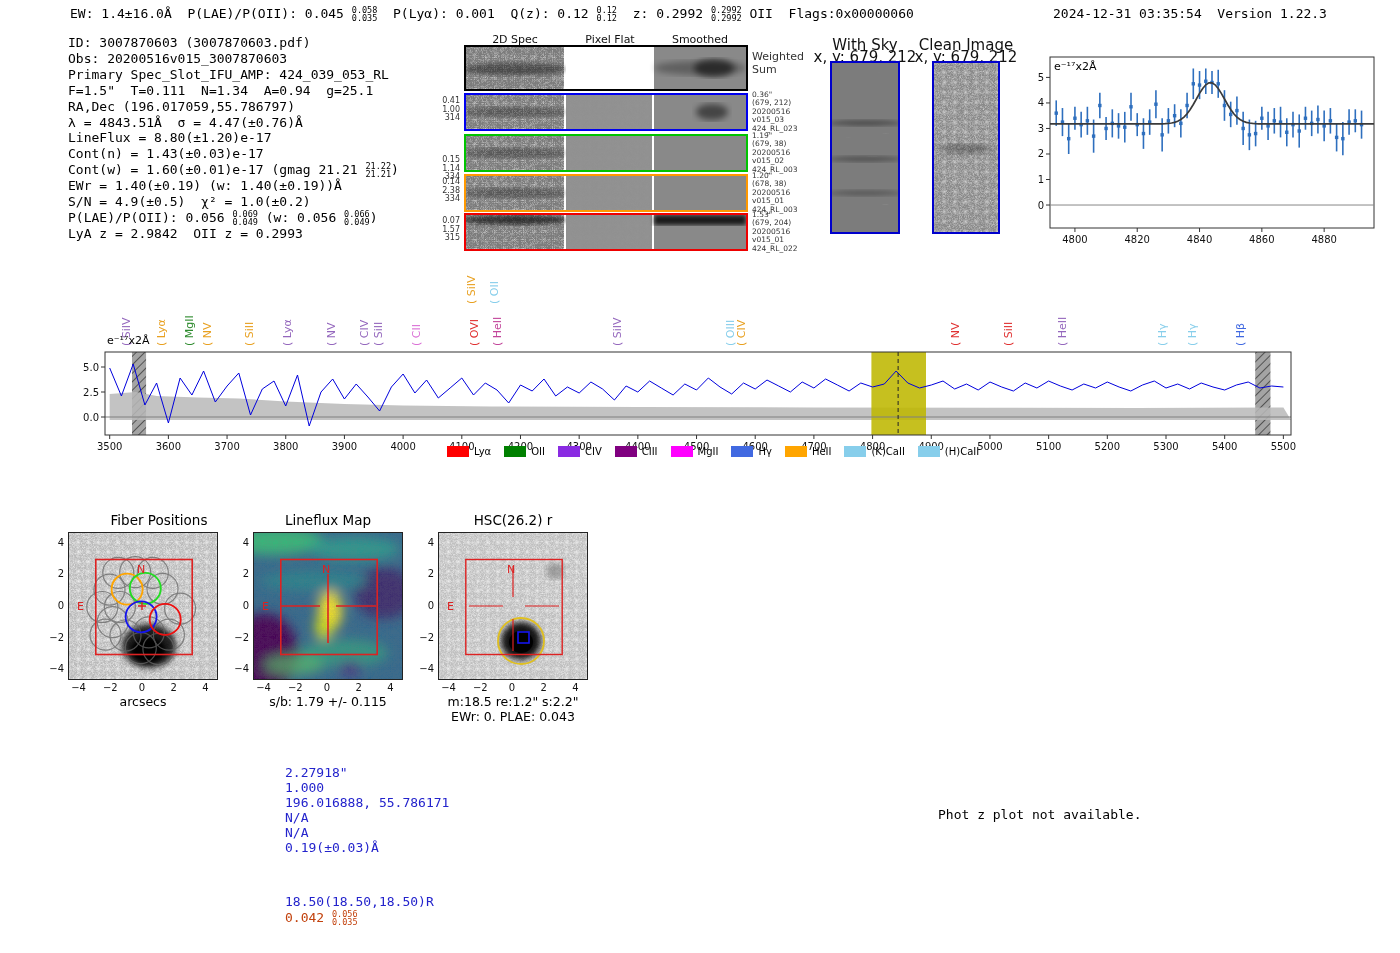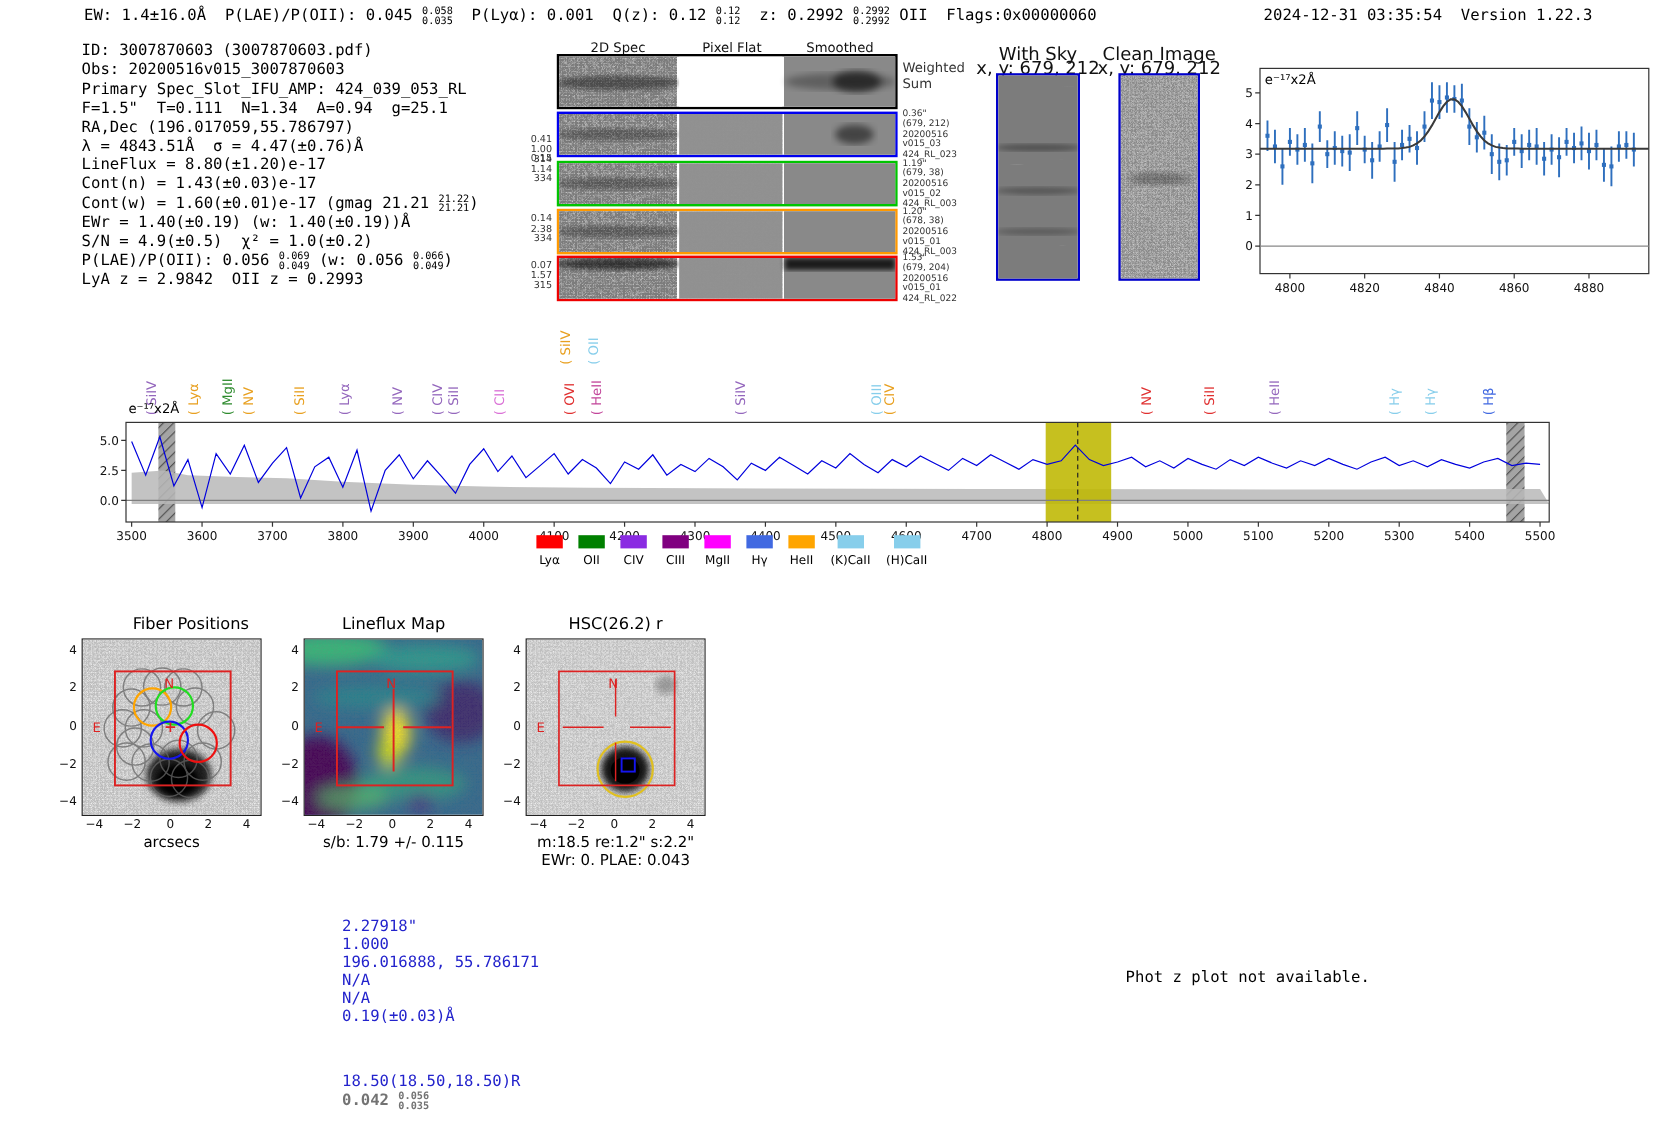--- a/index.html
+++ b/index.html
@@ -19,21 +19,21 @@
             font-family:"DejaVu Sans",sans-serif;white-space:pre;}
   .imtitle{font-size:15px;color:#111;transform:translateX(-50%);white-space:nowrap;}
   .ticklab{position:absolute;font-size:10px;color:#111;font-family:"DejaVu Sans",sans-serif;}
   .cut-title{position:absolute;font-size:13.5px;color:#000;transform:translateX(-50%);white-space:nowrap;
              font-family:"DejaVu Sans",sans-serif;}
   .caption{position:absolute;font-size:12.5px;color:#000;transform:translateX(-50%);white-space:nowrap;
            font-family:"DejaVu Sans",sans-serif;}
   .linelabel{position:absolute;font-size:11px;font-family:"DejaVu Sans",sans-serif;
              transform-origin:left bottom;transform:rotate(-90deg);white-space:pre;}
   .legend-row{position:absolute;display:flex;gap:13px;align-items:center;}
-  .legend-item{display:flex;align-items:center;gap:5px;font-size:10px;font-family:"DejaVu Sans",sans-serif;flex-direction:column;}
+  .legend-item{display:flex;align-items:center;gap:5px;font-size:10px;font-family:"DejaVu Sans",sans-serif;}
   .legend-sw{width:22px;height:11px;display:inline-block;}
   .tbl-line{font-size:13px;line-height:14.9px;white-space:pre;}
   .elabel{font-size:11px;font-family:"DejaVu Sans",sans-serif;}
 </style>
 </head>
 <body>
 
 <div id="page">
 
   <svg width="0" height="0" style="position:absolute">
@@ -112,36 +112,36 @@
       <div class="rowbox" style="top: 93px; height: 38px; border: 2px solid rgb(0, 0, 238);"><svg width="280" height="34">
           <rect x="0" y="0" width="98" height="34" fill="#c6c6c6"></rect>
           <rect x="0" y="0" width="98" height="34" filter="url(#nz-med)"></rect>
           <ellipse cx="49" cy="17" rx="52" ry="5" fill="#000" opacity="0.3" filter="url(#blur2)"></ellipse>
           <rect x="100" y="0" width="86" height="34" fill="#939393"></rect>
           <rect x="100" y="0" width="86" height="34" filter="url(#nz-fine)" opacity="0.25"></rect>
           <rect x="188" y="0" width="92" height="34" fill="#cfcfcf"></rect>
           <rect x="188" y="0" width="92" height="34" filter="url(#nz-soft)"></rect>
           <ellipse cx="246" cy="17" rx="16" ry="8" fill="#000" opacity="0.5" filter="url(#blur3)"></ellipse>
         </svg></div>
-      <div class="leftlab" style="left: 438px; top: 112px;">
+      <div class="leftlab" style="left: 438px; top: 97px;">
         <div>0.41</div>
         <div>1.00</div>
         <div>314</div>
       </div>
       <div class="rightlab" style="top: 91px;"><div>0.36"</div><div>(679, 212)</div><div>20200516</div><div>v015_03</div><div>424_RL_023</div></div>
       <div class="rowbox" style="top: 134px; height: 38px; border: 2px solid rgb(0, 196, 0);"><svg width="280" height="34">
           <rect x="0" y="0" width="98" height="34" fill="#c6c6c6"></rect>
           <rect x="0" y="0" width="98" height="34" filter="url(#nz-med)"></rect>
           <ellipse cx="49" cy="17" rx="52" ry="5" fill="#000" opacity="0.3" filter="url(#blur2)"></ellipse>
           <rect x="100" y="0" width="86" height="34" fill="#939393"></rect>
           <rect x="100" y="0" width="86" height="34" filter="url(#nz-fine)" opacity="0.25"></rect>
           <rect x="188" y="0" width="92" height="34" fill="#cfcfcf"></rect>
           <rect x="188" y="0" width="92" height="34" filter="url(#nz-soft)"></rect>
         </svg></div>
-      <div class="leftlab" style="left: 438px; top: 128px;">
+      <div class="leftlab" style="left: 438px; top: 156px;">
         <div>0.15</div>
         <div>1.14</div>
         <div>334</div>
       </div>
       <div class="rightlab" style="top: 132px;"><div>1.19"</div><div>(679, 38)</div><div>20200516</div><div>v015_02</div><div>424_RL_003</div></div>
       <div class="rowbox" style="top: 174px; height: 38px; border: 2px solid rgb(255, 153, 0);"><svg width="280" height="34">
           <rect x="0" y="0" width="98" height="34" fill="#c6c6c6"></rect>
           <rect x="0" y="0" width="98" height="34" filter="url(#nz-med)"></rect>
           <ellipse cx="49" cy="17" rx="52" ry="5" fill="#000" opacity="0.3" filter="url(#blur2)"></ellipse>
           <rect x="100" y="0" width="86" height="34" fill="#939393"></rect>
@@ -573,17 +573,17 @@
   <div class="caption" style="left:513px;top:709px;">EWr: 0. PLAE: 0.043</div>
 
   <div id="matchvalues" class="abs" style="left:285px;top:766px;">
       <div class="tbl-line" style="color: rgb(35, 35, 204);">2.27918"</div>
       <div class="tbl-line" style="color: rgb(35, 35, 204);">1.000</div>
       <div class="tbl-line" style="color: rgb(35, 35, 204);">196.016888, 55.786171</div>
       <div class="tbl-line" style="color: rgb(35, 35, 204);">N/A</div>
       <div class="tbl-line" style="color: rgb(35, 35, 204);">N/A</div>
       <div class="tbl-line" style="color: rgb(35, 35, 204);">0.19(±0.03)Å</div>
       <div class="tbl-line" style="color: rgb(35, 35, 204); margin-top: 40px;">18.50(18.50,18.50)R</div>
-      <div class="tbl-line" style="color: #737373; font-weight: bold;">0.042 <span class="frac"><span>0.056</span><span>0.035</span></span></div>
+      <div class="tbl-line" style="color: #c2410c;">0.042 <span class="frac"><span>0.056</span><span>0.035</span></span></div>
     </div>
 
   <div class="abs tbl-line" style="left:938px;top:808px;">Phot z plot not available.</div>
 </div>
 
 </body></html>

